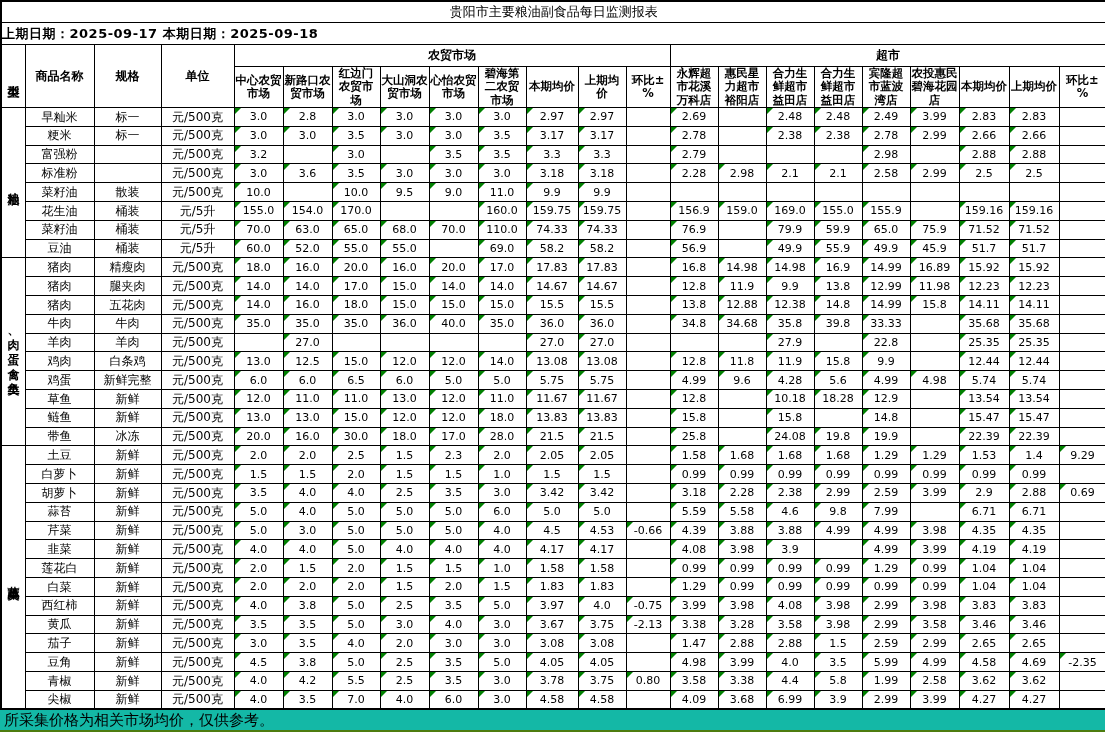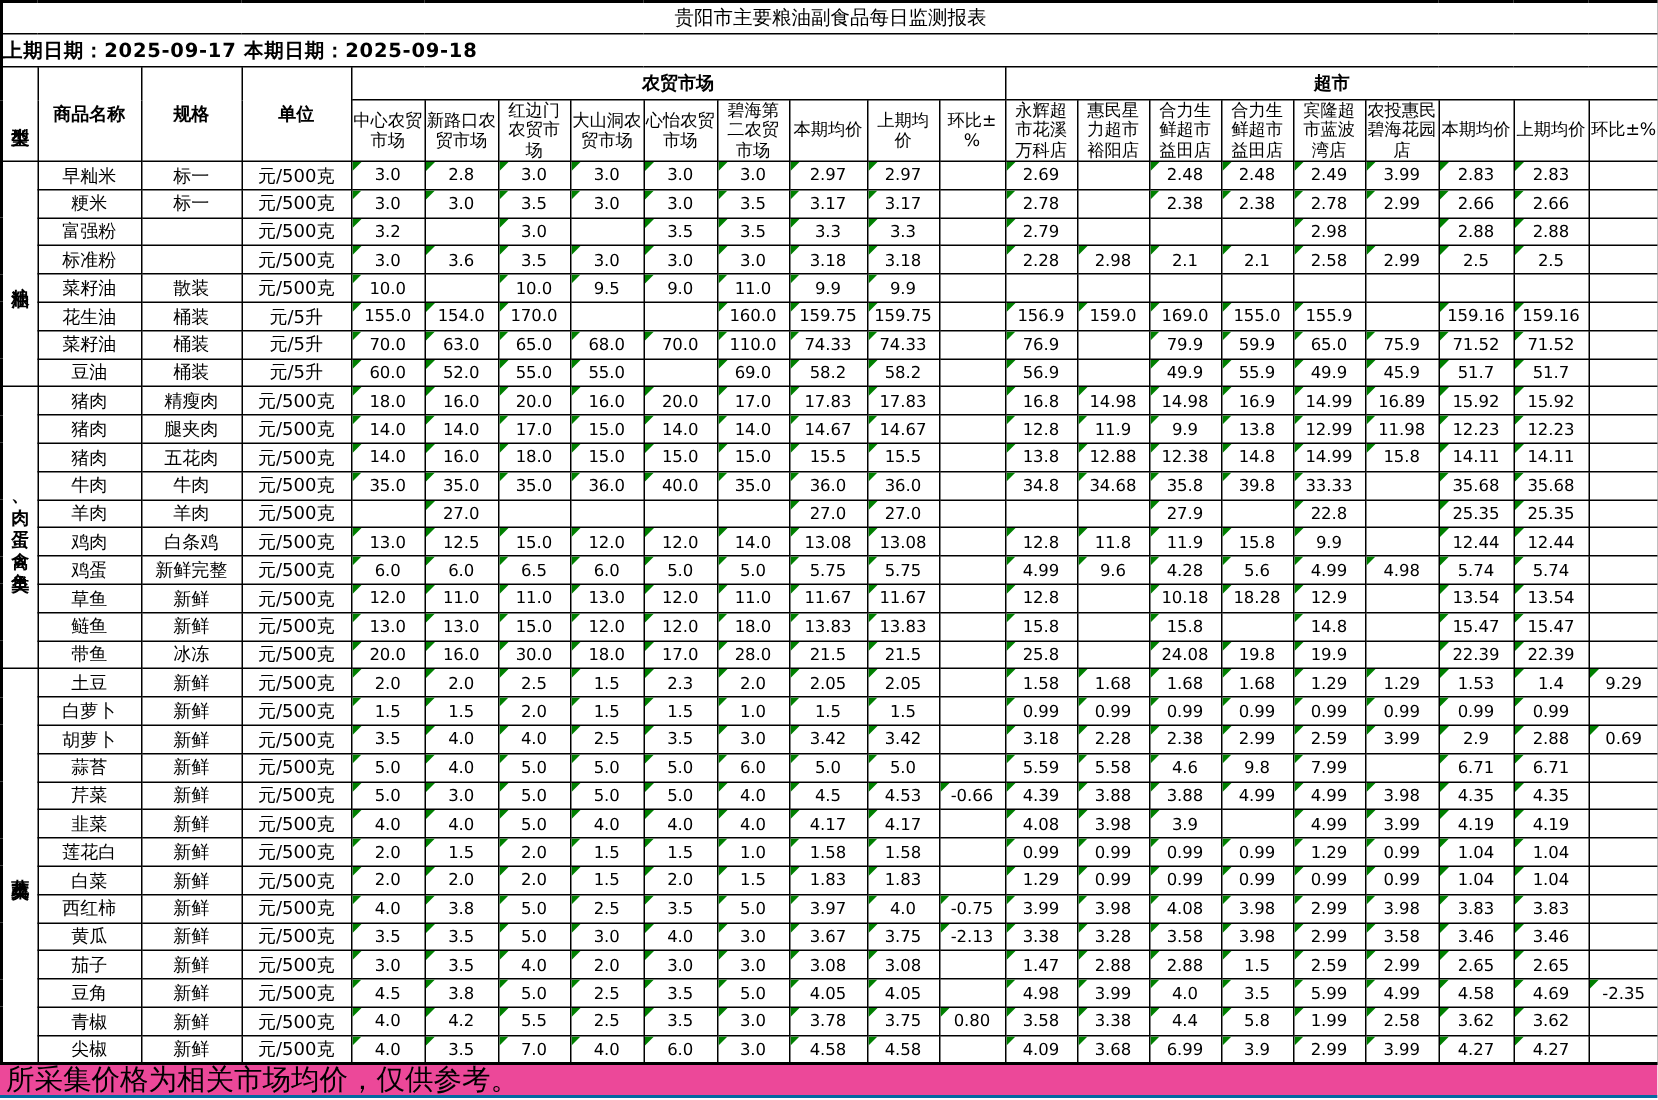--- a/index.html
+++ b/index.html
@@ -2,31 +2,31 @@
 <html style="--tri: #008000;"><head>
 <meta charset="utf-8">
 <style>
   html,body{margin:0;padding:0;background:#fff;}
   body{width:1105px;font-family:"DejaVu Sans",sans-serif;color:#000;}
   table{border-collapse:collapse;table-layout:fixed;width:1105px;border:2px solid #000;}
   td,th{border:1px solid #000;padding:0;overflow:hidden;white-space:normal;vertical-align:middle;}
   .title-row td{height:20px;text-align:center;font-weight:normal;font-size:13px;}
   .date-row td{height:21px;text-align:left;font-weight:bold;font-size:13px;letter-spacing:.5px;}
   .group-row th{height:21px;font-size:12px;font-weight:bold;text-align:center;margin-left:44px;}
-  #colhead-row th{height:40px;font-size:11.5px;font-weight:normal;text-align:center;line-height:1.15;padding:0 1px;}
+  #colhead-row th{height:40px;font-size:11.5px;font-weight:bold;text-align:center;line-height:1.15;padding:0 1px;}
   tbody tr{height:18.8px;}
   td.name-cell{font-size:12px;text-align:center;line-height:1.05;}
   td.num{font-size:11px;text-align:center;position:relative;line-height:1;}
   td.tri::before{content:"";position:absolute;top:0;left:0;width:0;height:0;
     border-top:6px solid var(--tri,#008000);border-right:6px solid transparent;}
   .vert{writing-mode:vertical-rl;text-orientation:upright;margin:0 auto;font-weight:bold;
     font-size:12px;line-height:1.05;letter-spacing:1px;}
   td.cat-cell{text-align:center;}
-  .footer{height:20px;border-bottom:2px solid #0369a1;font-size:19px;line-height:20px;
-    padding-left:4px;background:#ec4899;}
+  .footer{height:20px;border-bottom:2px solid #4d7c0f;font-size:15px;line-height:20px;
+    padding-left:4px;background:#14b8a6;}
 </style>
 </head>
 <body>
 
 <table>
   <colgroup>
     <col style="width:24px">
       <col style="width:69px">
       <col style="width:67px">
       <col style="width:73px">

